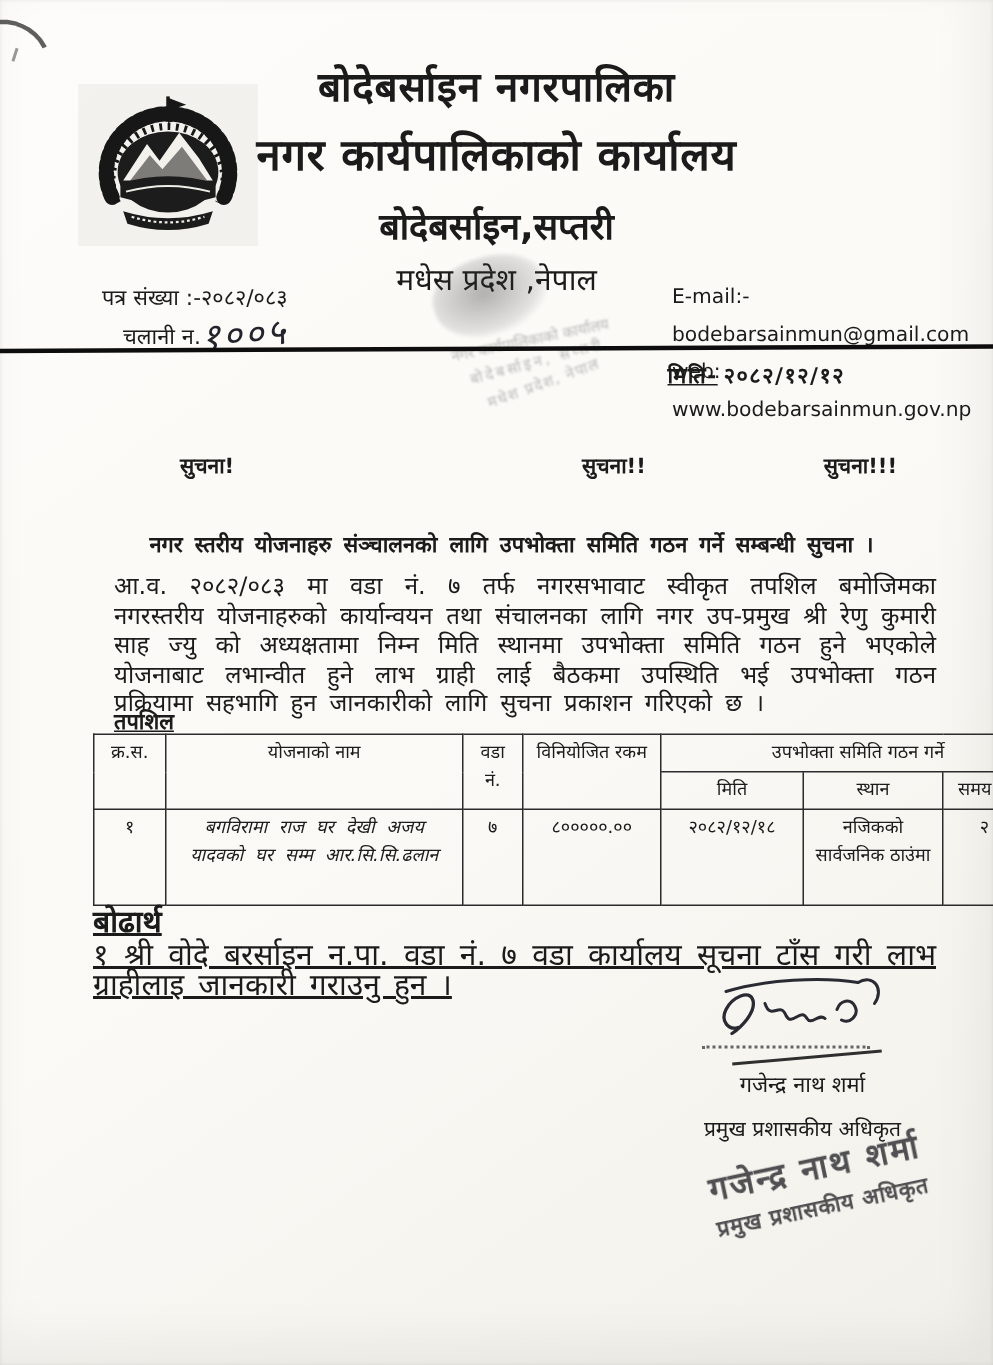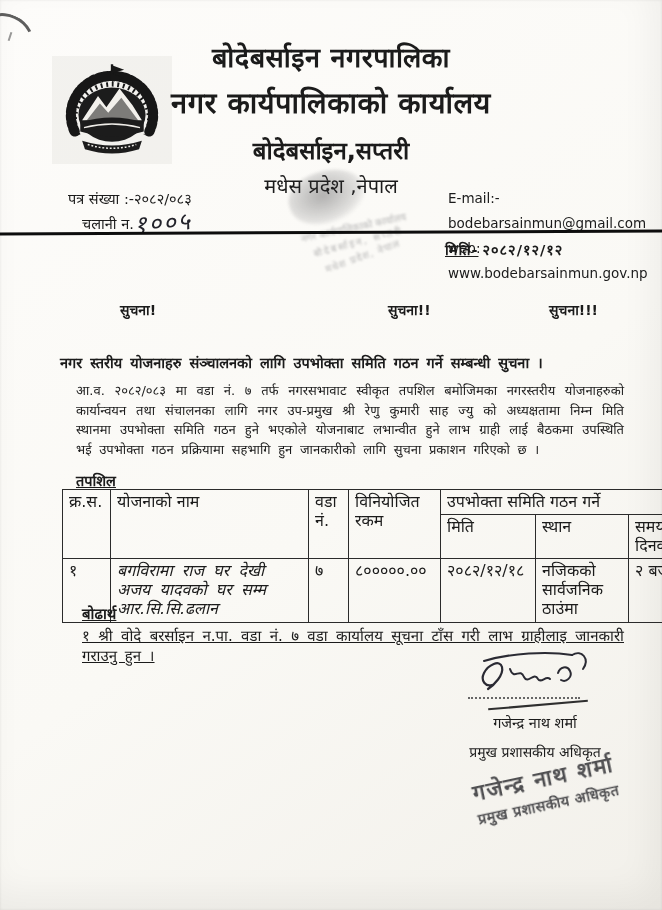--- a/index.html
+++ b/index.html
@@ -64,41 +64,41 @@
   .faint-stamp .lines div:nth-child(1){ transform:rotate(6deg); }
   .faint-stamp .lines div:nth-child(2){ transform:rotate(3deg); letter-spacing:2px; }
   .faint-stamp .lines div:nth-child(3){ transform:rotate(-2deg); letter-spacing:1px; }
 
   
   .suchana-row { position:absolute; left:0; right:0; top:300px; font-size:14px; font-weight:bold; }
   .suchana-1 { position:absolute; left:120px;text-align:right; }
   .suchana-2 { position:absolute; left:352px;margin-left:36px; }
   .suchana-3 { position:absolute; right:64px; }
 
-  .subject { position:absolute; left:60px; right:40px; top:352px; text-align:left;
+  .subject { position:absolute; left:60px; right:40px; top:352px; text-align:center;
     font-size:14.5px; font-weight:bold; word-spacing:3px; }
 
   .body-par { position:absolute; left:76px; right:38px; top:381px;
-    font-size:13px; line-height:19.5px; text-align:justify; word-spacing:3.5px; }
+    font-size:16px; line-height:19.5px; text-align:justify; word-spacing:3.5px; }
 
   .tapasil { position:absolute; left:76px; top:470px; font-size:14.5px; font-weight:bold; text-decoration:underline; }
 
   
   table.detail { position:absolute; left:62px; top:489px; width:561px; border-collapse:collapse; table-layout:fixed; }
   table.detail th, table.detail td {
-    border:1.6px solid #2b2b2b; font-size:16px; font-weight:normal;
-    padding:2px 6px 3px 6px; text-align:left; vertical-align:top; line-height:19px;
+    border:1.6px solid #2b2b2b; font-size:12px; font-weight:normal;
+    padding:2px 6px 3px 6px; text-align:center; vertical-align:top; line-height:19px;
   }
   col.c-sn{width:48px;} col.c-name{width:198px;} col.c-ward{width:40px;}
   col.c-amt{width:92px;} col.c-date{width:95px;} col.c-place{width:93px;} col.c-time{width:75px;}
   tr.data-row td { height:64px; }
   td.cell-name { text-align:justify; word-spacing:4px;font-style:italic; }
 
   
-  .bodhartha { position:absolute; left:62px; right:38px; top:604px; font-size:15px; line-height:20.5px;margin-left:20px; }
+  .bodhartha { position:absolute; left:62px; right:38px; top:604px; font-size:20px; line-height:20.5px; }
   .bodhartha .hd { font-weight:bold; text-decoration:underline; }
   .bodhartha .item { text-decoration:underline; text-align:justify; word-spacing:3px; margin-top:1px; }
 
   
   .sig-wrap { position:absolute; left:470px; top:645px; width:130px; height:60px; }
   .sig-dots { position:absolute; left:468px; top:697px; width:112px; border-bottom:2.5px dotted #666; }
   .sig-line { position:absolute; left:488px; top:704px; width:100px; height:2px; background:#2f2f2f; transform:rotate(-5deg); }
   .sig-name  { position:absolute; left:450px; top:712px; width:170px; text-align:center; font-size:14.5px; }
   .sig-title { position:absolute; left:438px; top:742px; width:194px; text-align:center; font-size:14px; }
 

